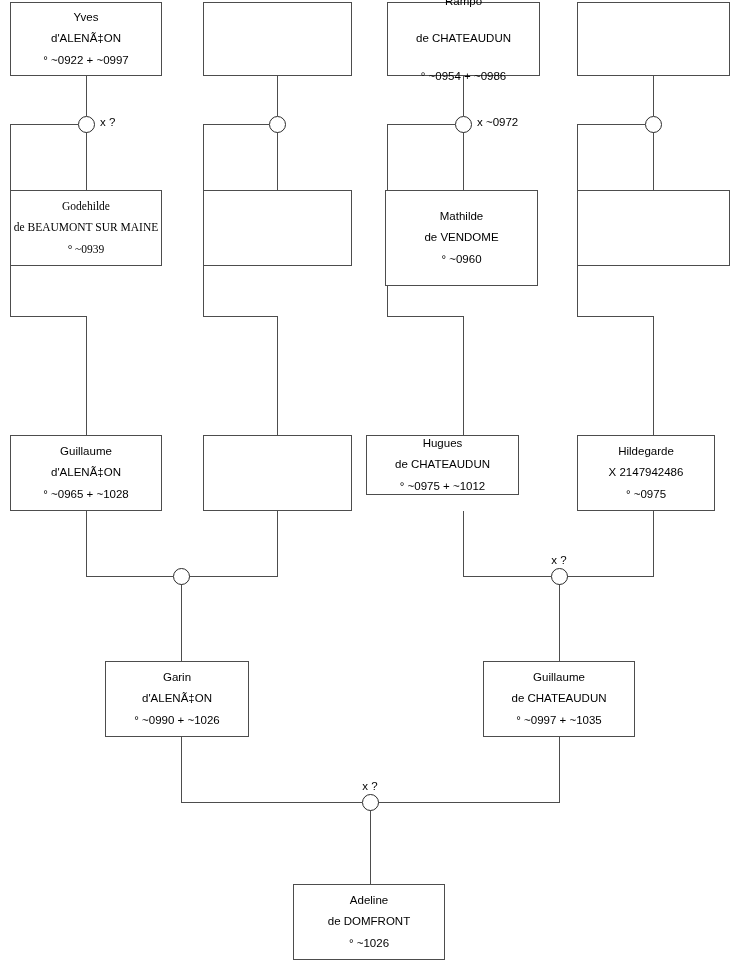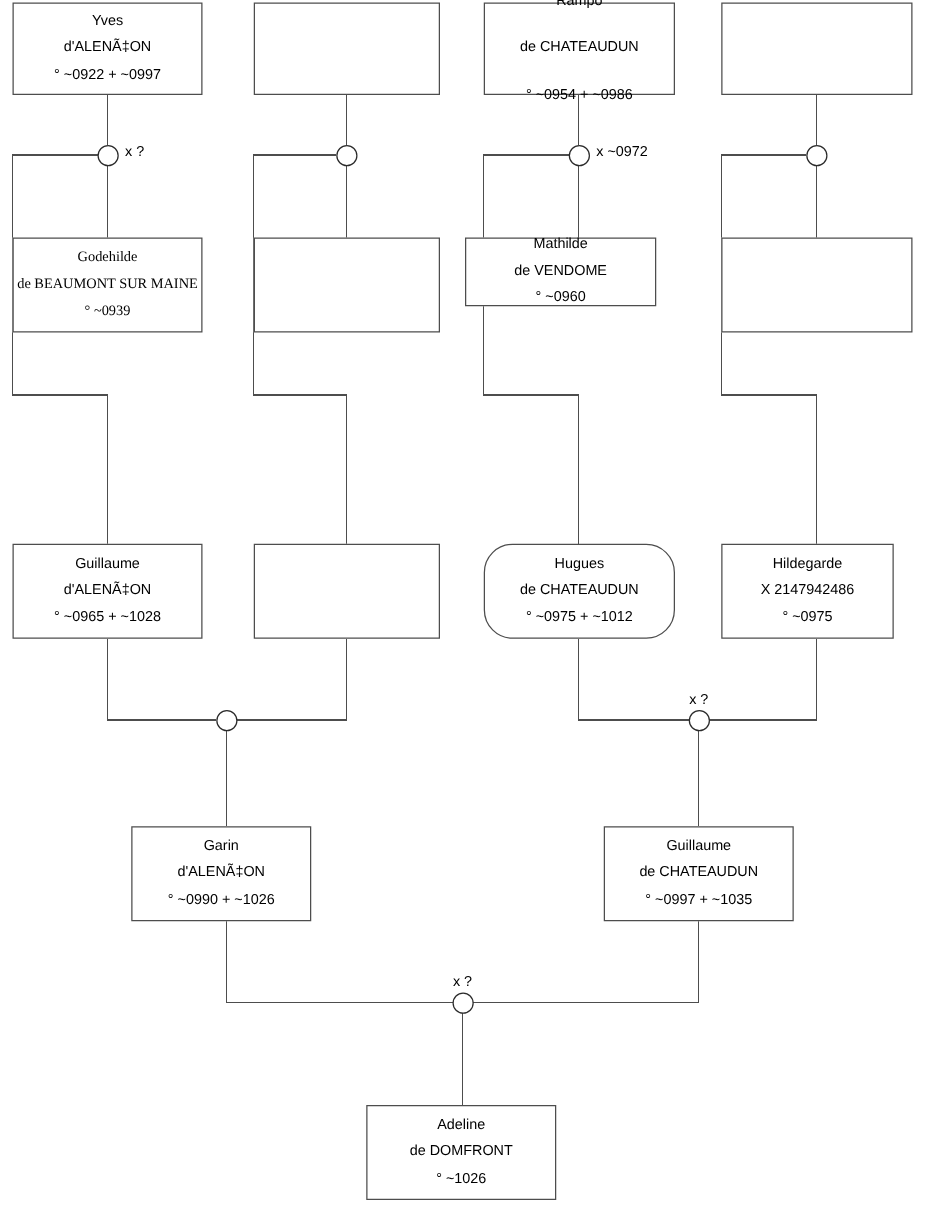--- a/index.html
+++ b/index.html
@@ -105,33 +105,33 @@
         <span class="ln">de CHATEAUDUN</span>
         <span class="ln">° ~0954 + ~0986</span>
       </div>
       <div class="person-box empty-box" style="left: 577px; top: 2px; width: 153px; height: 74px;"></div>
       <div class="person-box" style="left: 10px; top: 190px; width: 152px; height: 76px; font-family: Liberation Serif, serif;">
         <span class="ln">Godehilde</span>
         <span class="ln">de BEAUMONT SUR MAINE</span>
         <span class="ln">° ~0939</span>
       </div>
       <div class="person-box empty-box" style="left: 203px; top: 190px; width: 149px; height: 76px;"></div>
-      <div class="person-box" style="left: 372px; top: 190px; width: 153px; height: 55px;">
+      <div class="person-box" style="left: 385px; top: 190px; width: 153px; height: 96px;">
         <span class="ln">Mathilde</span>
         <span class="ln">de VENDOME</span>
         <span class="ln">° ~0960</span>
       </div>
       <div class="person-box empty-box" style="left: 577px; top: 190px; width: 153px; height: 76px;"></div>
       <div class="person-box" style="left: 10px; top: 435px; width: 152px; height: 76px;">
         <span class="ln">Guillaume</span>
         <span class="ln">d'ALENÃ‡ON</span>
         <span class="ln">° ~0965 + ~1028</span>
       </div>
       <div class="person-box empty-box" style="left: 203px; top: 435px; width: 149px; height: 76px;"></div>
-      <div class="person-box" style="left: 387px; top: 435px; width: 153px; height: 76px; border-radius: 23px;">
+      <div class="person-box" style="left: 366px; top: 435px; width: 153px; height: 60px;">
         <span class="ln">Hugues</span>
         <span class="ln">de CHATEAUDUN</span>
         <span class="ln">° ~0975 + ~1012</span>
       </div>
       <div class="person-box" style="left: 577px; top: 435px; width: 138px; height: 76px;">
         <span class="ln">Hildegarde</span>
         <span class="ln">X 2147942486</span>
         <span class="ln">° ~0975</span>
       </div>
       <div class="person-box" style="left: 105px; top: 661px; width: 144px; height: 76px;">

